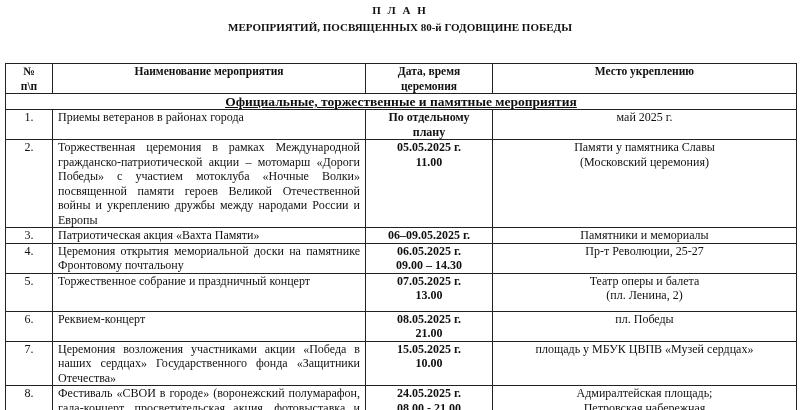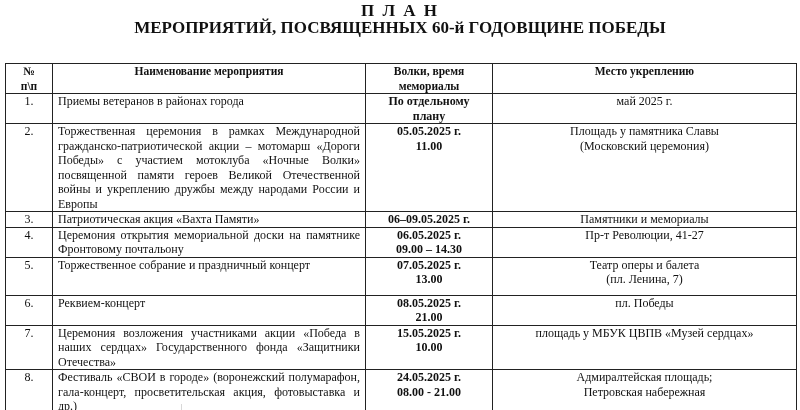--- a/index.html
+++ b/index.html
@@ -15,21 +15,21 @@
       color: #111111;
       position: relative;
     }
     .title-block {
       position: absolute;
       top: 2px;
       left: 0;
       width: 800px;
       text-align: center;
       font-weight: bold;
-      font-size: 17px;
+      font-size: 11px;
       line-height: 17px;
     }
     .title-block .t1 {
       letter-spacing: 2px;
     }
     table.plan {
       position: absolute;
       top: 63px;
       left: 5px;
       width: 791px;
@@ -79,42 +79,45 @@
       width: 1px;
       height: 6px;
       background: #d8d8d8;
     }
   </style>
 </head>
 <body>
 
 <div class="title-block">
   <div class="t1">П Л А Н</div>
-  <div>МЕРОПРИЯТИЙ, ПОСВЯЩЕННЫХ 60-й ГОДОВЩИНЕ ПОБЕДЫ</div>
+  <div>МЕРОПРИЯТИЙ, ПОСВЯЩЕННЫХ 80-й ГОДОВЩИНЕ ПОБЕДЫ</div>
 </div>
 
 <table class="plan">
   <colgroup>
     <col class="c-num">
     <col class="c-name">
     <col class="c-date">
     <col class="c-place">
   </colgroup>
   <tbody>
       <tr class="hdr">
     <th>
       <span class="line">№</span>
       <span class="line">п\п</span>
     </th>
     <th>Наименование мероприятия</th>
     <th>
-      <span class="line">Волки, время</span>
-      <span class="line">мемориалы</span>
+      <span class="line">Дата, время</span>
+      <span class="line">церемония</span>
     </th>
     <th>Место укреплению</th>
+  </tr>
+  <tr class="section">
+    <td colspan="4">Официальные, торжественные и памятные мероприятия</td>
   </tr>
 
   <tr class="r1">
     <td class="center">1.</td>
     <td>Приемы ветеранов в районах города</td>
     <td class="center date-cell">
       <span class="line">По отдельному плану</span>
     </td>
     <td class="center">
       <span class="line">май 2025 г.</span>
@@ -122,21 +125,21 @@
   </tr>
 
   <tr class="r2">
     <td class="center">2.</td>
     <td class="justify">Торжественная церемония в рамках Международной гражданско-патриотической акции – мотомарш «Дороги Победы» с участием мотоклуба «Ночные Волки» посвященной памяти героев Великой Отечественной войны и укреплению дружбы между народами России и Европы</td>
     <td class="center date-cell">
       <span class="line">05.05.2025 г.</span>
       <span class="line">11.00</span>
     </td>
     <td class="center">
-      <span class="line">Площадь у памятника Славы</span>
+      <span class="line">Памяти у памятника Славы</span>
       <span class="line">(Московский церемония)</span>
     </td>
   </tr>
 
   <tr class="r3">
     <td class="center">3.</td>
     <td>Патриотическая акция «Вахта Памяти»</td>
     <td class="center date-cell">
       <span class="line">06–09.05.2025 г.</span>
     </td>
@@ -146,34 +149,34 @@
   </tr>
 
   <tr class="r4">
     <td class="center">4.</td>
     <td class="justify">Церемония открытия мемориальной доски на памятнике Фронтовому почтальону</td>
     <td class="center date-cell">
       <span class="line">06.05.2025 г.</span>
       <span class="line">09.00 – 14.30</span>
     </td>
     <td class="center">
-      <span class="line">Пр-т Революции, 41-27</span>
+      <span class="line">Пр-т Революции, 25-27</span>
     </td>
   </tr>
 
   <tr class="r5">
     <td class="center">5.</td>
     <td>Торжественное собрание и праздничный концерт</td>
     <td class="center date-cell">
       <span class="line">07.05.2025 г.</span>
       <span class="line">13.00</span>
     </td>
     <td class="center">
       <span class="line">Театр оперы и балета</span>
-      <span class="line">(пл. Ленина, 7)</span>
+      <span class="line">(пл. Ленина, 2)</span>
     </td>
   </tr>
 
   <tr class="r6">
     <td class="center">6.</td>
     <td>Реквием-концерт</td>
     <td class="center date-cell">
       <span class="line">08.05.2025 г.</span>
       <span class="line">21.00</span>
     </td>

